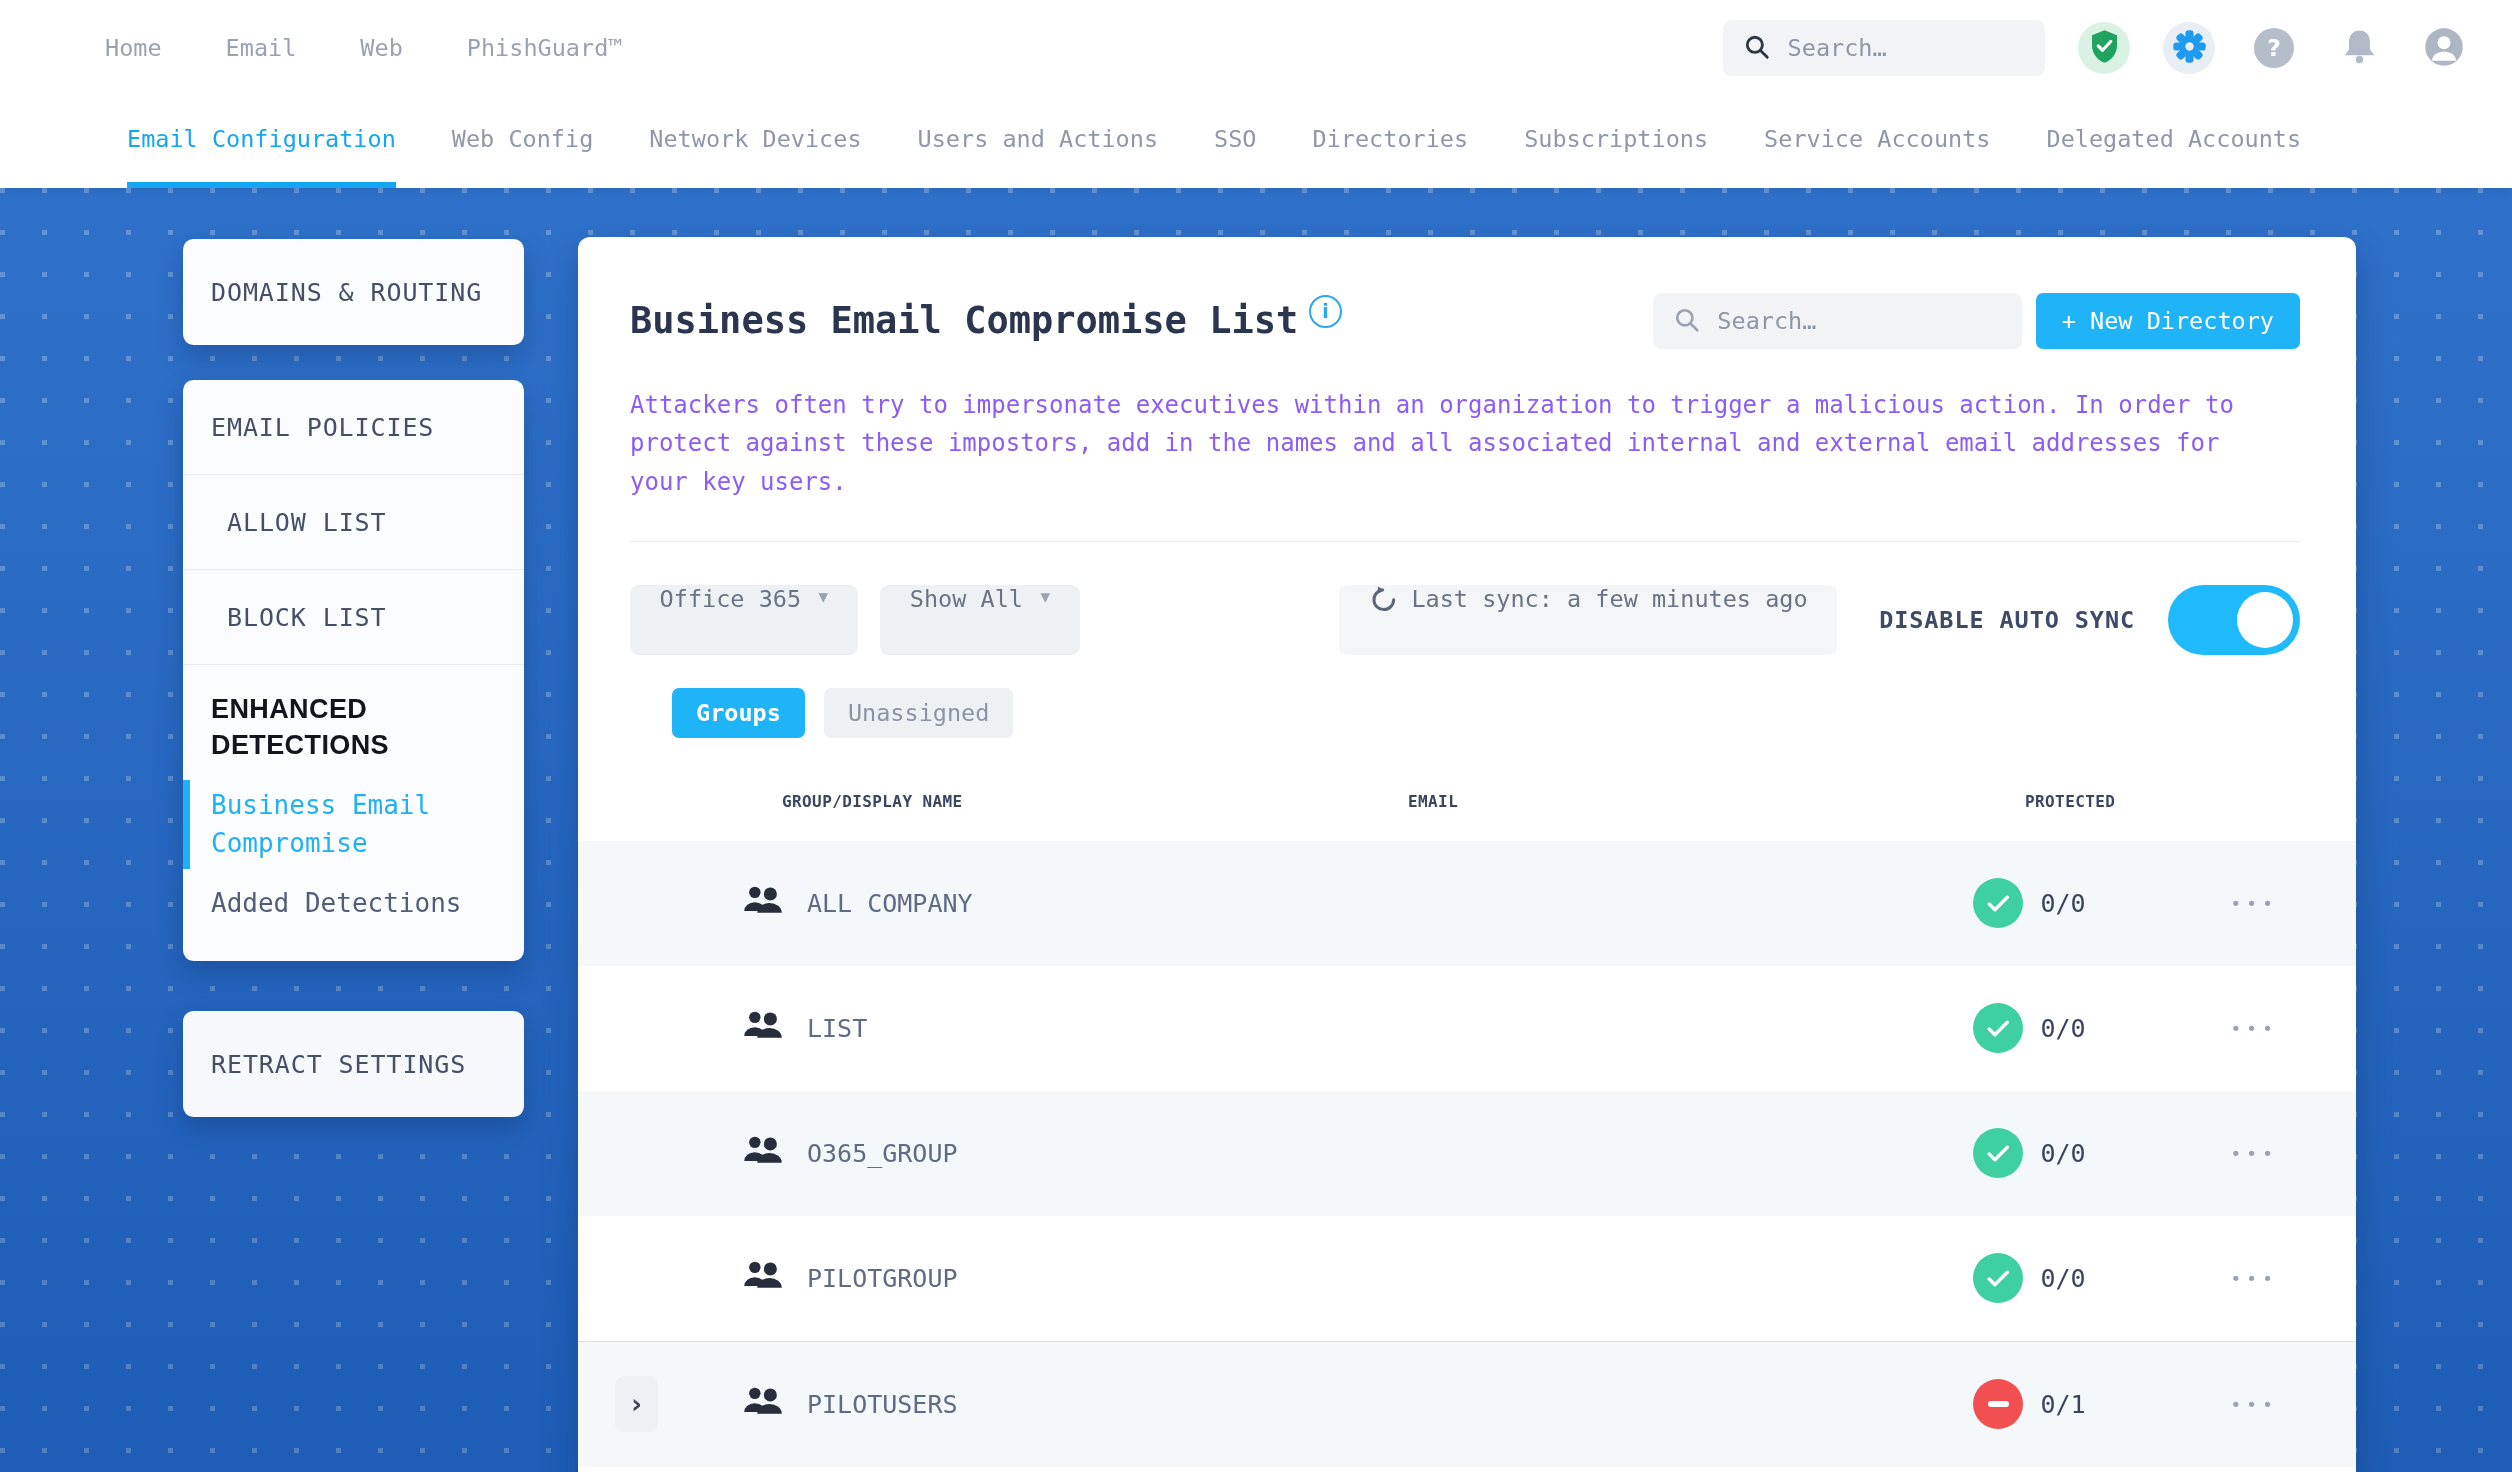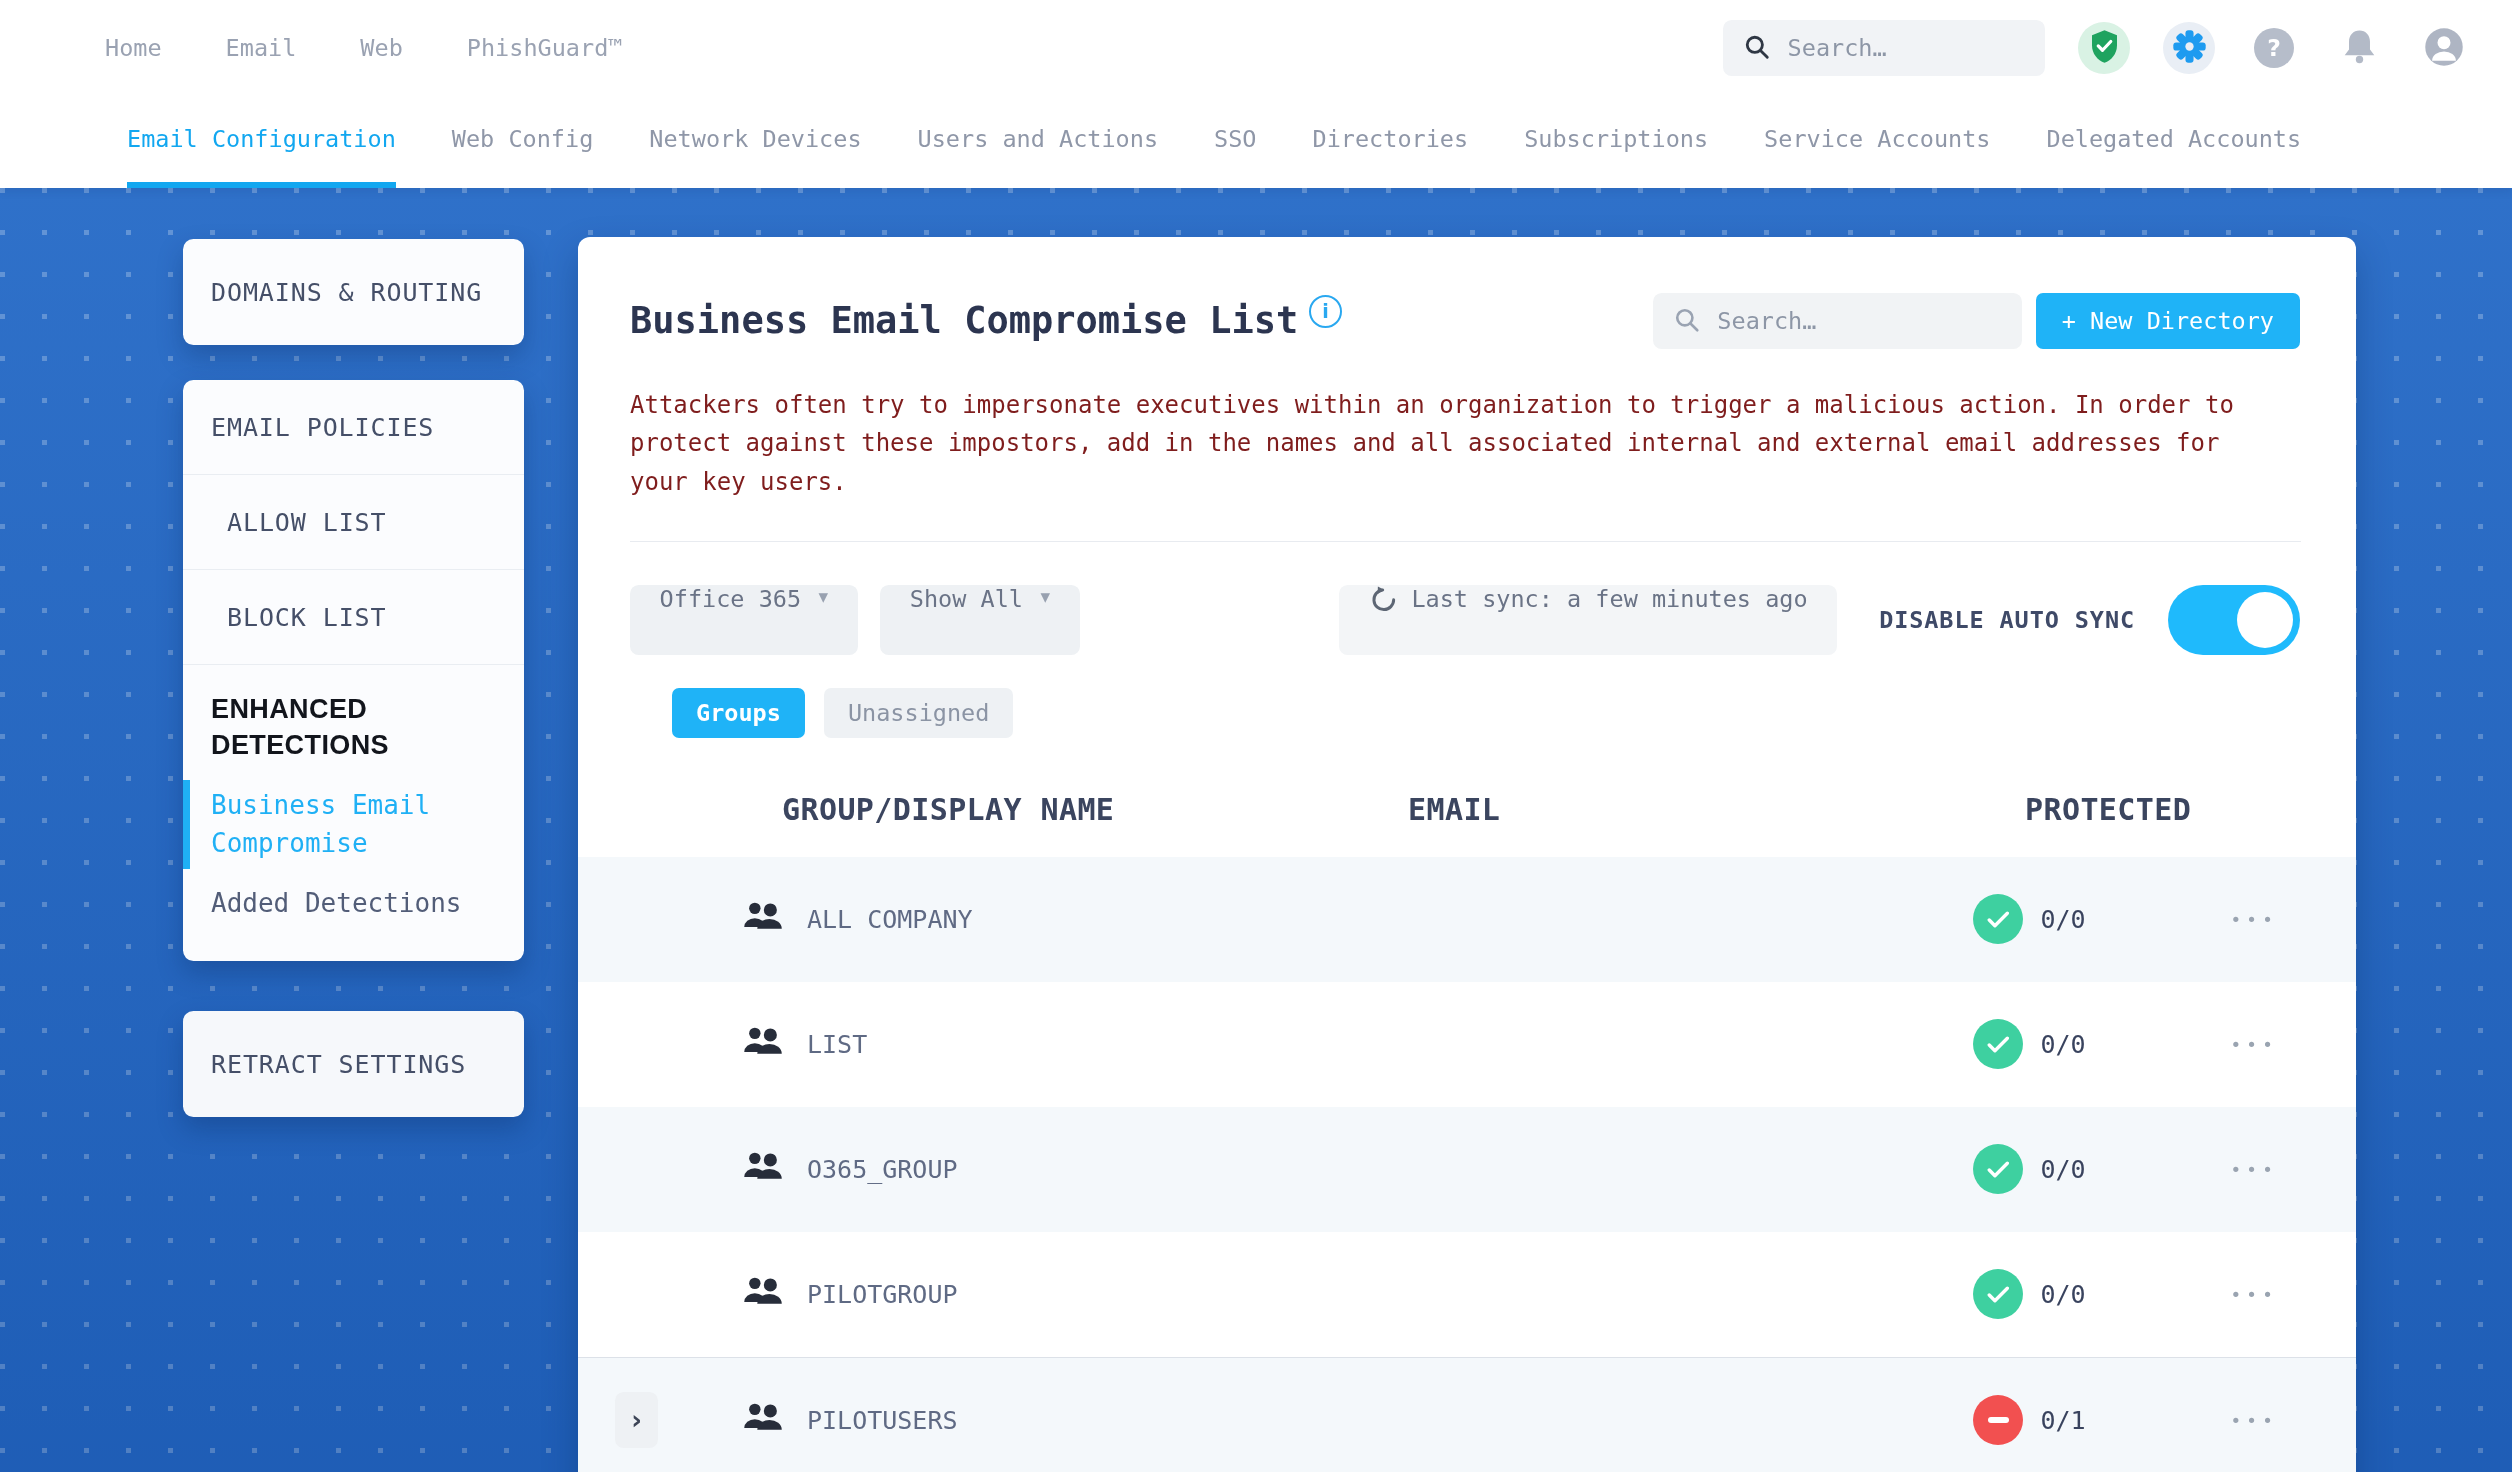--- a/index.html
+++ b/index.html
@@ -69,38 +69,38 @@
     padding:0 0 0 0;overflow:hidden;
   }
   .card-inner{padding:56px 56px 0 52px;}
   .card-head{display:flex;align-items:flex-start;}
   .card-head h1{margin:0;font-size:37px;font-weight:bold;color:#2c3550;line-height:56px;}
   .info{display:inline-flex;align-items:center;justify-content:center;width:29.6px;height:29.6px;border-radius:50%;border:2.6px solid #29a8f0;color:#29a8f0;font-size:19px;font-weight:bold;margin-left:10.4px;margin-top:1.7px;cursor:pointer;font-family:"DejaVu Sans",sans-serif;}
   .head-right{margin-left:auto;display:flex;align-items:center;gap:14px;}
   .card-search{width:369px;background:#f1f3f5;}
   .card-search input{width:252px;}
   .btn-primary{height:56px;border:none;border-radius:7px;background:#1fb3f7;color:#ffffff;font-family:inherit;font-size:23.5px;padding:0 26px;cursor:pointer;}
-  .desc{margin:37px 0 0 0;max-width:1660px;font-size:24px;line-height:1.6;color:#7f1d1d;}
+  .desc{margin:37px 0 0 0;max-width:1660px;font-size:24px;line-height:1.6;color:#8b5cf6;}
   .rule{margin-top:40px;border-top:1.7px solid #e8ebf0;width:1671px;}
   
   .controls{margin-top:43px;display:flex;align-items:center;}
   .pill{display:flex;align-items:flex-start;height:70px;background:#eef1f4;border-radius:8.7px;padding:0 29.6px;font-size:23.5px;color:#6a7386;box-sizing:border-box;cursor:pointer;}
   .pill + .pill{margin-left:22.6px;}
   .caret{margin-left:17.4px;font-size:19px;color:#98a1b0;font-family:"DejaVu Sans",sans-serif;}
   .ctrl-right{margin-left:auto;display:flex;align-items:center;}
   .pill.sync{background:#f3f5f7;gap:13px;}
   .autolabel{margin-left:42px;font-size:23.5px;font-weight:bold;letter-spacing:0.9px;color:#3f4a68;}
   .toggle{margin-left:33px;width:132px;height:70px;border-radius:35px;background:#1fbafc;position:relative;cursor:pointer;flex:none;}
   .toggle .knob{position:absolute;top:7px;right:7px;width:56px;height:56px;border-radius:50%;background:#ffffff;}
   
   .tabs{margin-top:33px;display:flex;align-items:flex-end;gap:19px;margin-left:42px;}
   .tab{height:50px;border:none;border-radius:7px;padding:0 24px;font-family:inherit;font-size:23.5px;cursor:pointer;background:#eef1f4;color:#8b94a4;}
   .tab.active{background:#1fb3f7;color:#ffffff;font-weight:bold;}
   
-  .thead{margin-top:54px;display:grid;grid-template-columns:626px 617px auto;padding-left:152px;font-size:30px;font-weight:bold;color:#3b455f;letter-spacing:0.4px;}
+  .thead{margin-top:54px;display:grid;grid-template-columns:626px 617px auto;padding-left:152px;font-size:16px;font-weight:bold;color:#3b455f;letter-spacing:0.4px;}
   .tbody{margin-top:29.6px;}
   .trow{display:grid;grid-template-columns:152px 626px 617px auto;align-items:center;height:125px;position:relative;}
   .trow.alt{background:#f4f8fb;}
   .trow.last{border-top:1.7px solid #dce1e8;}
   .cell-expand{display:flex;align-items:center;justify-content:flex-start;padding-left:37px;}
   .expander{width:43px;height:56px;border:none;border-radius:8.7px;background:#eef1f4;color:#3c4456;font-size:26px;font-weight:bold;cursor:pointer;display:flex;align-items:center;justify-content:center;font-family:"DejaVu Sans",sans-serif;}
   .cell-name{display:flex;align-items:center;gap:24px;font-size:25px;color:#5f6a84;padding-left:13px;}
   .cell-email{font-size:25px;color:#5f6a84;}
   .cell-prot{display:flex;align-items:center;gap:17.4px;}
   .badge{width:50px;height:50px;border-radius:50%;display:flex;align-items:center;justify-content:center;flex:none;}

